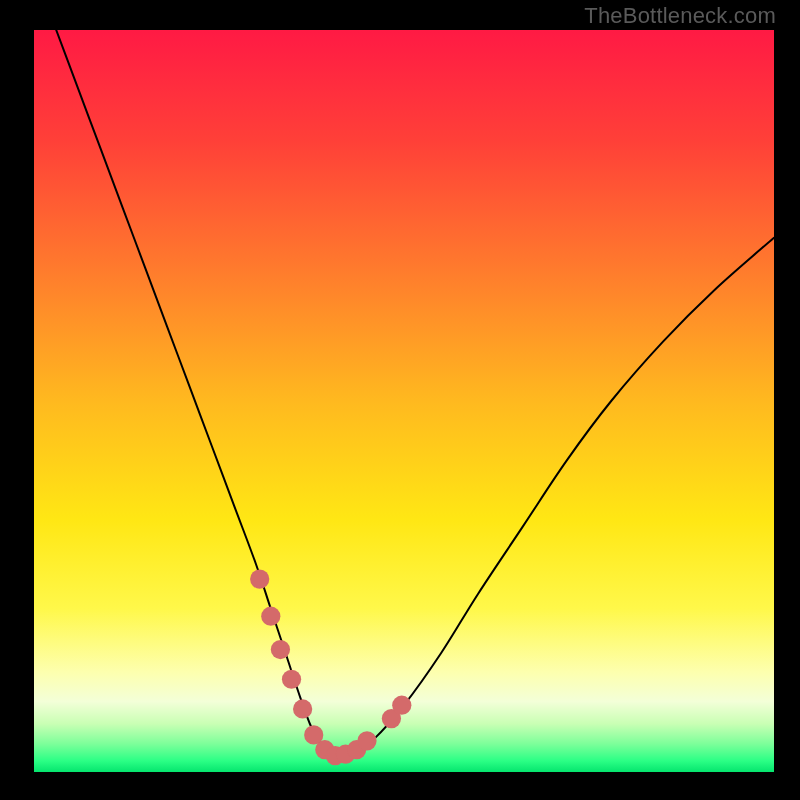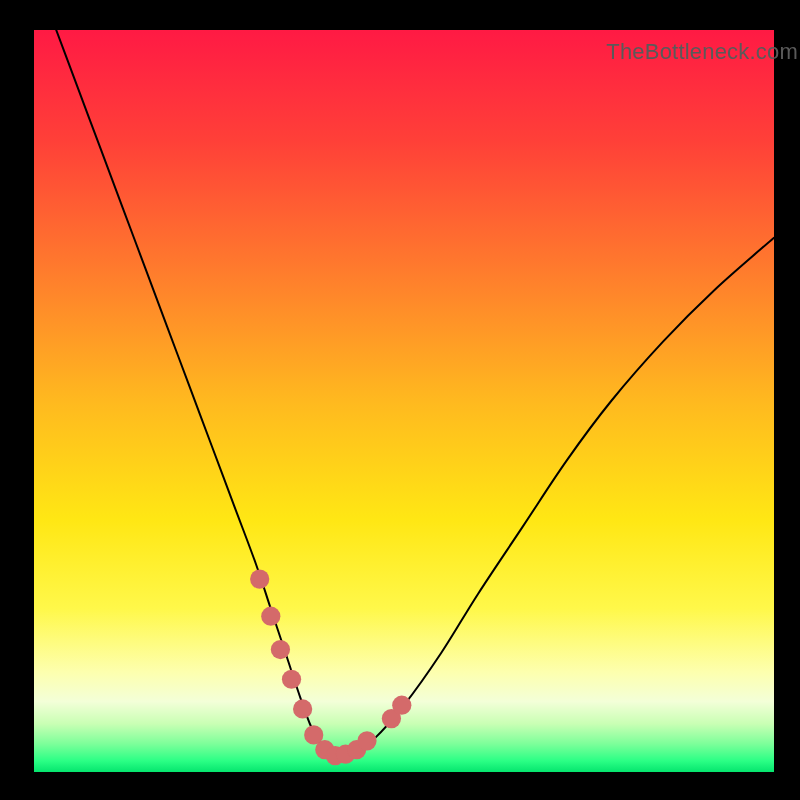--- a/index.html
+++ b/index.html
@@ -56,13 +56,13 @@
           <circle cx="311.54" cy="724.19" r="9.62" fill="#d46a6a" stroke="#c94f4f" stroke-width="0"></circle>
           <circle cx="322.64" cy="719.74" r="9.62" fill="#d46a6a" stroke="#c94f4f" stroke-width="0"></circle>
           <circle cx="333.00" cy="710.84" r="9.62" fill="#d46a6a" stroke="#c94f4f" stroke-width="0"></circle>
           <circle cx="357.42" cy="688.58" r="9.62" fill="#d46a6a" stroke="#c94f4f" stroke-width="0"></circle>
           <circle cx="367.78" cy="675.22" r="9.62" fill="#d46a6a" stroke="#c94f4f" stroke-width="0"></circle>
         </g>
     </svg>
   </div>
 </div>
 
-<div class="watermark" style="right: 2px; top: 3px; margin-top: 36px;">TheBottleneck.com</div>
+<div class="watermark" style="right: 24px; top: 3px;">TheBottleneck.com</div>
 
 </body></html>

